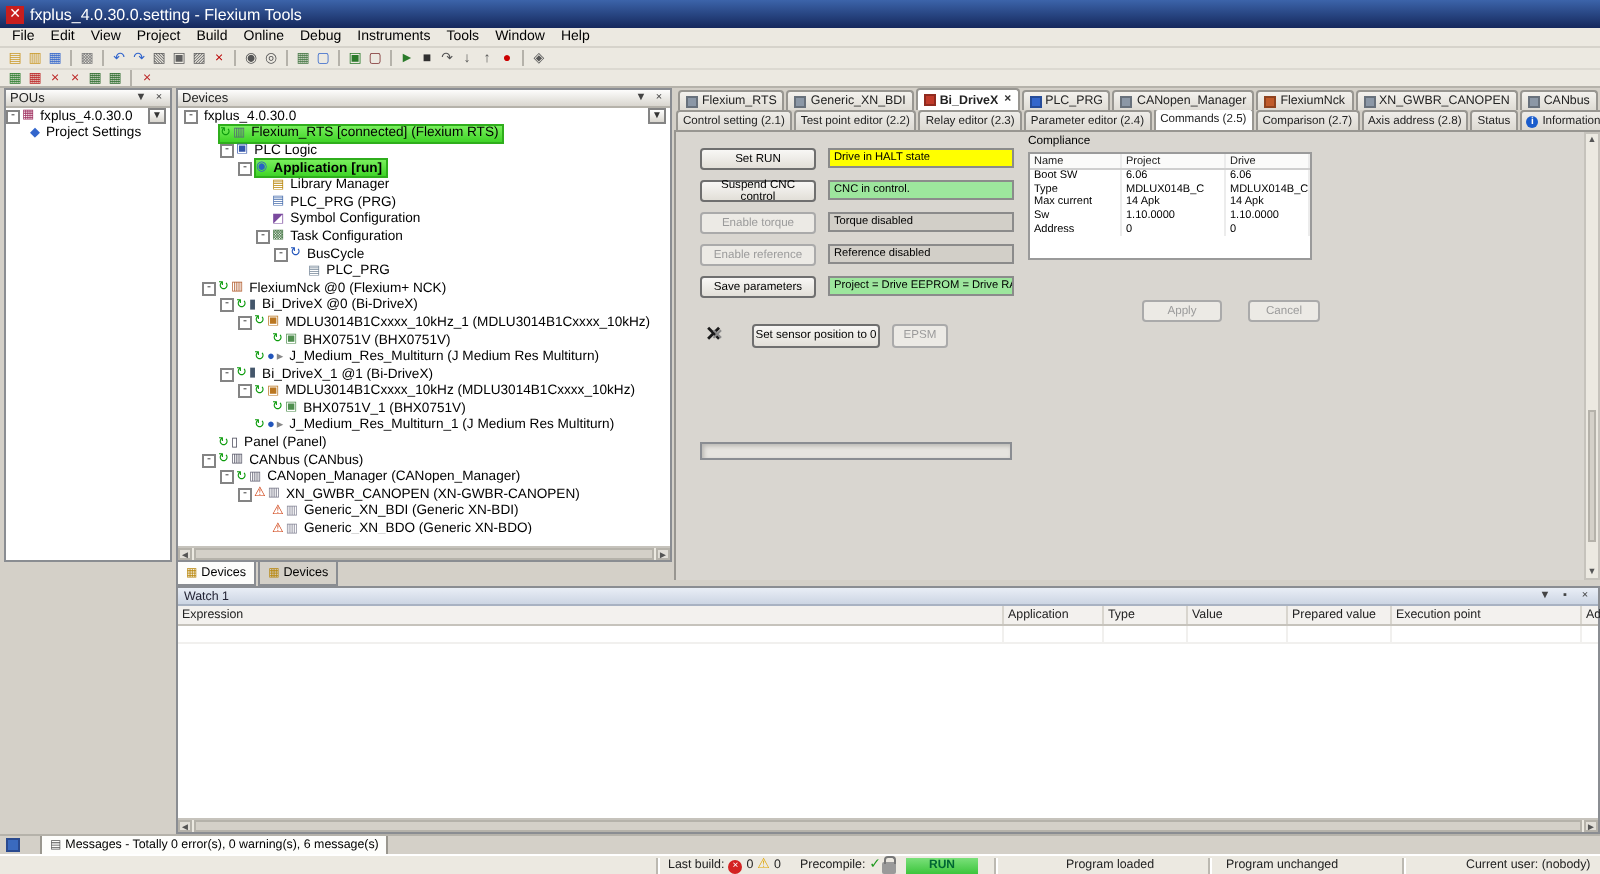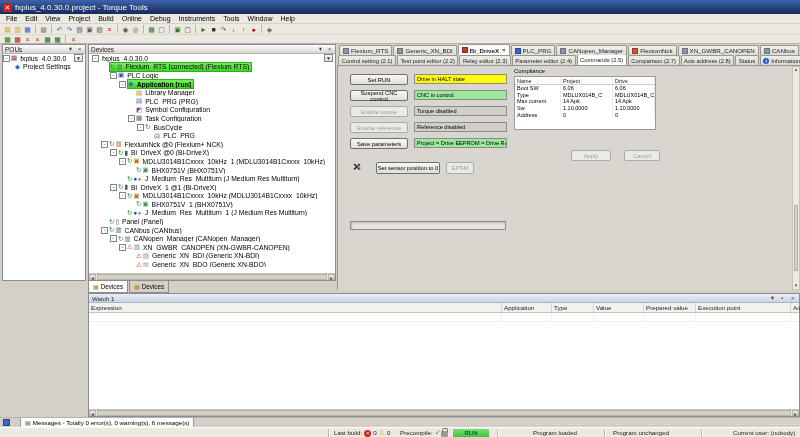--- a/index.html
+++ b/index.html
@@ -108,21 +108,21 @@
     color:#063;font-weight:bold;font-size:6px;text-align:center;line-height:8px;}
   .vsep{position:absolute;top:1px;width:1px;height:8px;background:#bcb9b1;box-shadow:1px 0 0 #fff;}
 </style>
 </head>
 <body>
 
 <div class="screen">
 
   <div class="titlebar">
     <span class="app-icon">✕</span>
-    <span>fxplus_4.0.30.0.project - Torque Tools</span>
+    <span>fxplus_4.0.30.0.setting - Flexium Tools</span>
   </div>
 
   <div class="menubar">
       <span class="menu-item">File</span>
       <span class="menu-item">Edit</span>
       <span class="menu-item">View</span>
       <span class="menu-item">Project</span>
       <span class="menu-item">Build</span>
       <span class="menu-item">Online</span>
       <span class="menu-item">Debug</span>

